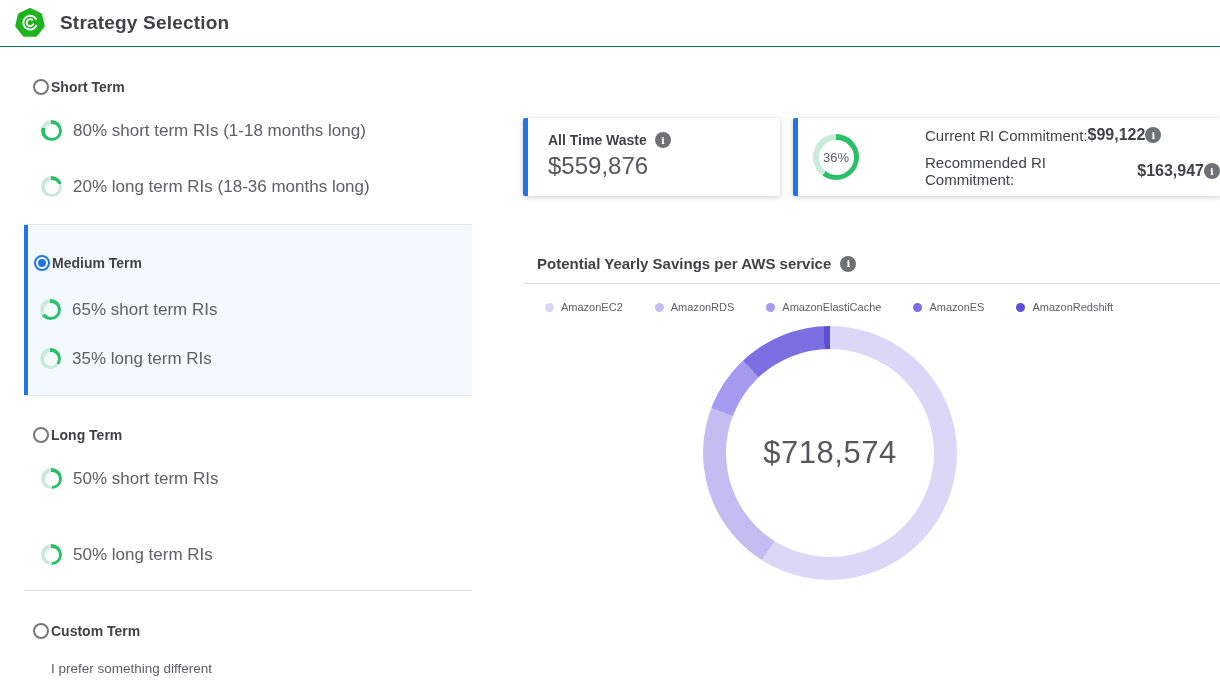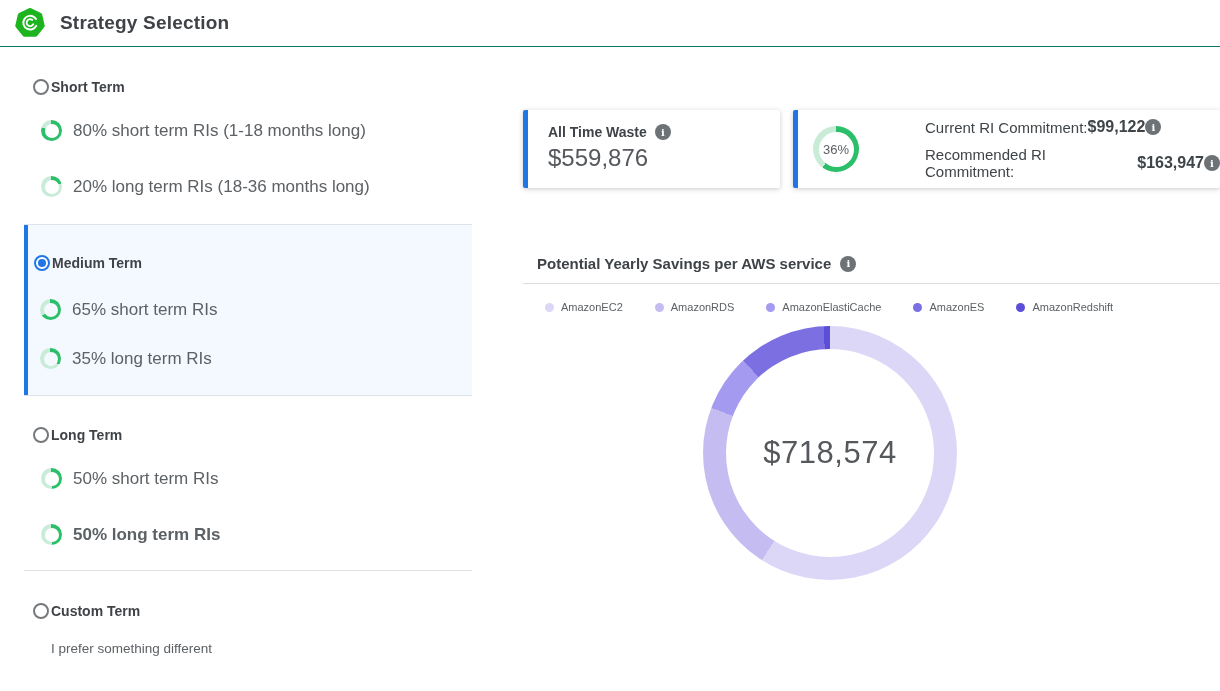--- a/index.html
+++ b/index.html
@@ -26,28 +26,28 @@
   .sec-short .opt-row:first-of-type { margin-top:29px; }
   .sec-short .opt-row + .opt-row { margin-top:35px; }
   .panel { margin-top:27px; background:#f3f9fe; border-top:1px solid #e1e4e7; border-bottom:1px solid #e1e4e7;
            position:relative; padding:30px 0 26px 0; }
   .panel::before { content:""; position:absolute; left:0; top:0; bottom:0; width:4px; background:#2076e5; }
   .panel .strat-header { padding-left:10px; }
   .panel .opt-row { padding-left:16px; margin-top:28px; }
   .panel .mini-ring { --hole:#f3f9fe; }
   .sec-long { padding-top:31px; }
   .sec-long .opt-row:first-of-type { margin-top:31px; }
-  .sec-long .opt-row + .opt-row { margin-top:35px;font-weight:bold; }
+  .sec-long .opt-row + .opt-row { margin-top:55px; }
   .divider { margin-top:25px; border:0; border-top:1px solid #dfe1e3; width:100%; }
   .sec-custom { padding-top:32px; }
   .custom-desc { margin-top:22px; padding-left:27px; font-size:13.5px; color:#5c6165; }
 
   
   .right-col { position:absolute; left:523px; top:0; width:697px; height:691px; }
-  .cards-row { position:absolute; left:0; top:110px; width:697px; display:flex; gap:13px; }
+  .cards-row { position:absolute; left:0; top:118px; width:697px; display:flex; gap:13px; }
   .card { background:#fff; height:78px; border-left:5px solid #2076e5; border-radius:2px;
           box-shadow:0 1px 5px rgba(60,64,67,.28); }
   .card-waste { width:257px; padding:14px 0 0 20px; }
   .card-label-row { display:flex; align-items:center; gap:8px; }
   .card-label { font-size:14px; font-weight:bold; color:#3f4347; }
   .card-value { margin-top:4px; font-size:24px; color:#55585c; }
   .info-icon { width:16px; height:16px; border-radius:50%; background:#6d7276; color:#fff;
                font-size:10px; font-weight:bold; display:inline-flex; align-items:center;
                justify-content:center; font-family:"DejaVu Serif",serif; cursor:pointer; flex:0 0 16px; }
   .card-ri { flex:1; display:flex; align-items:center; padding-left:15px; }

